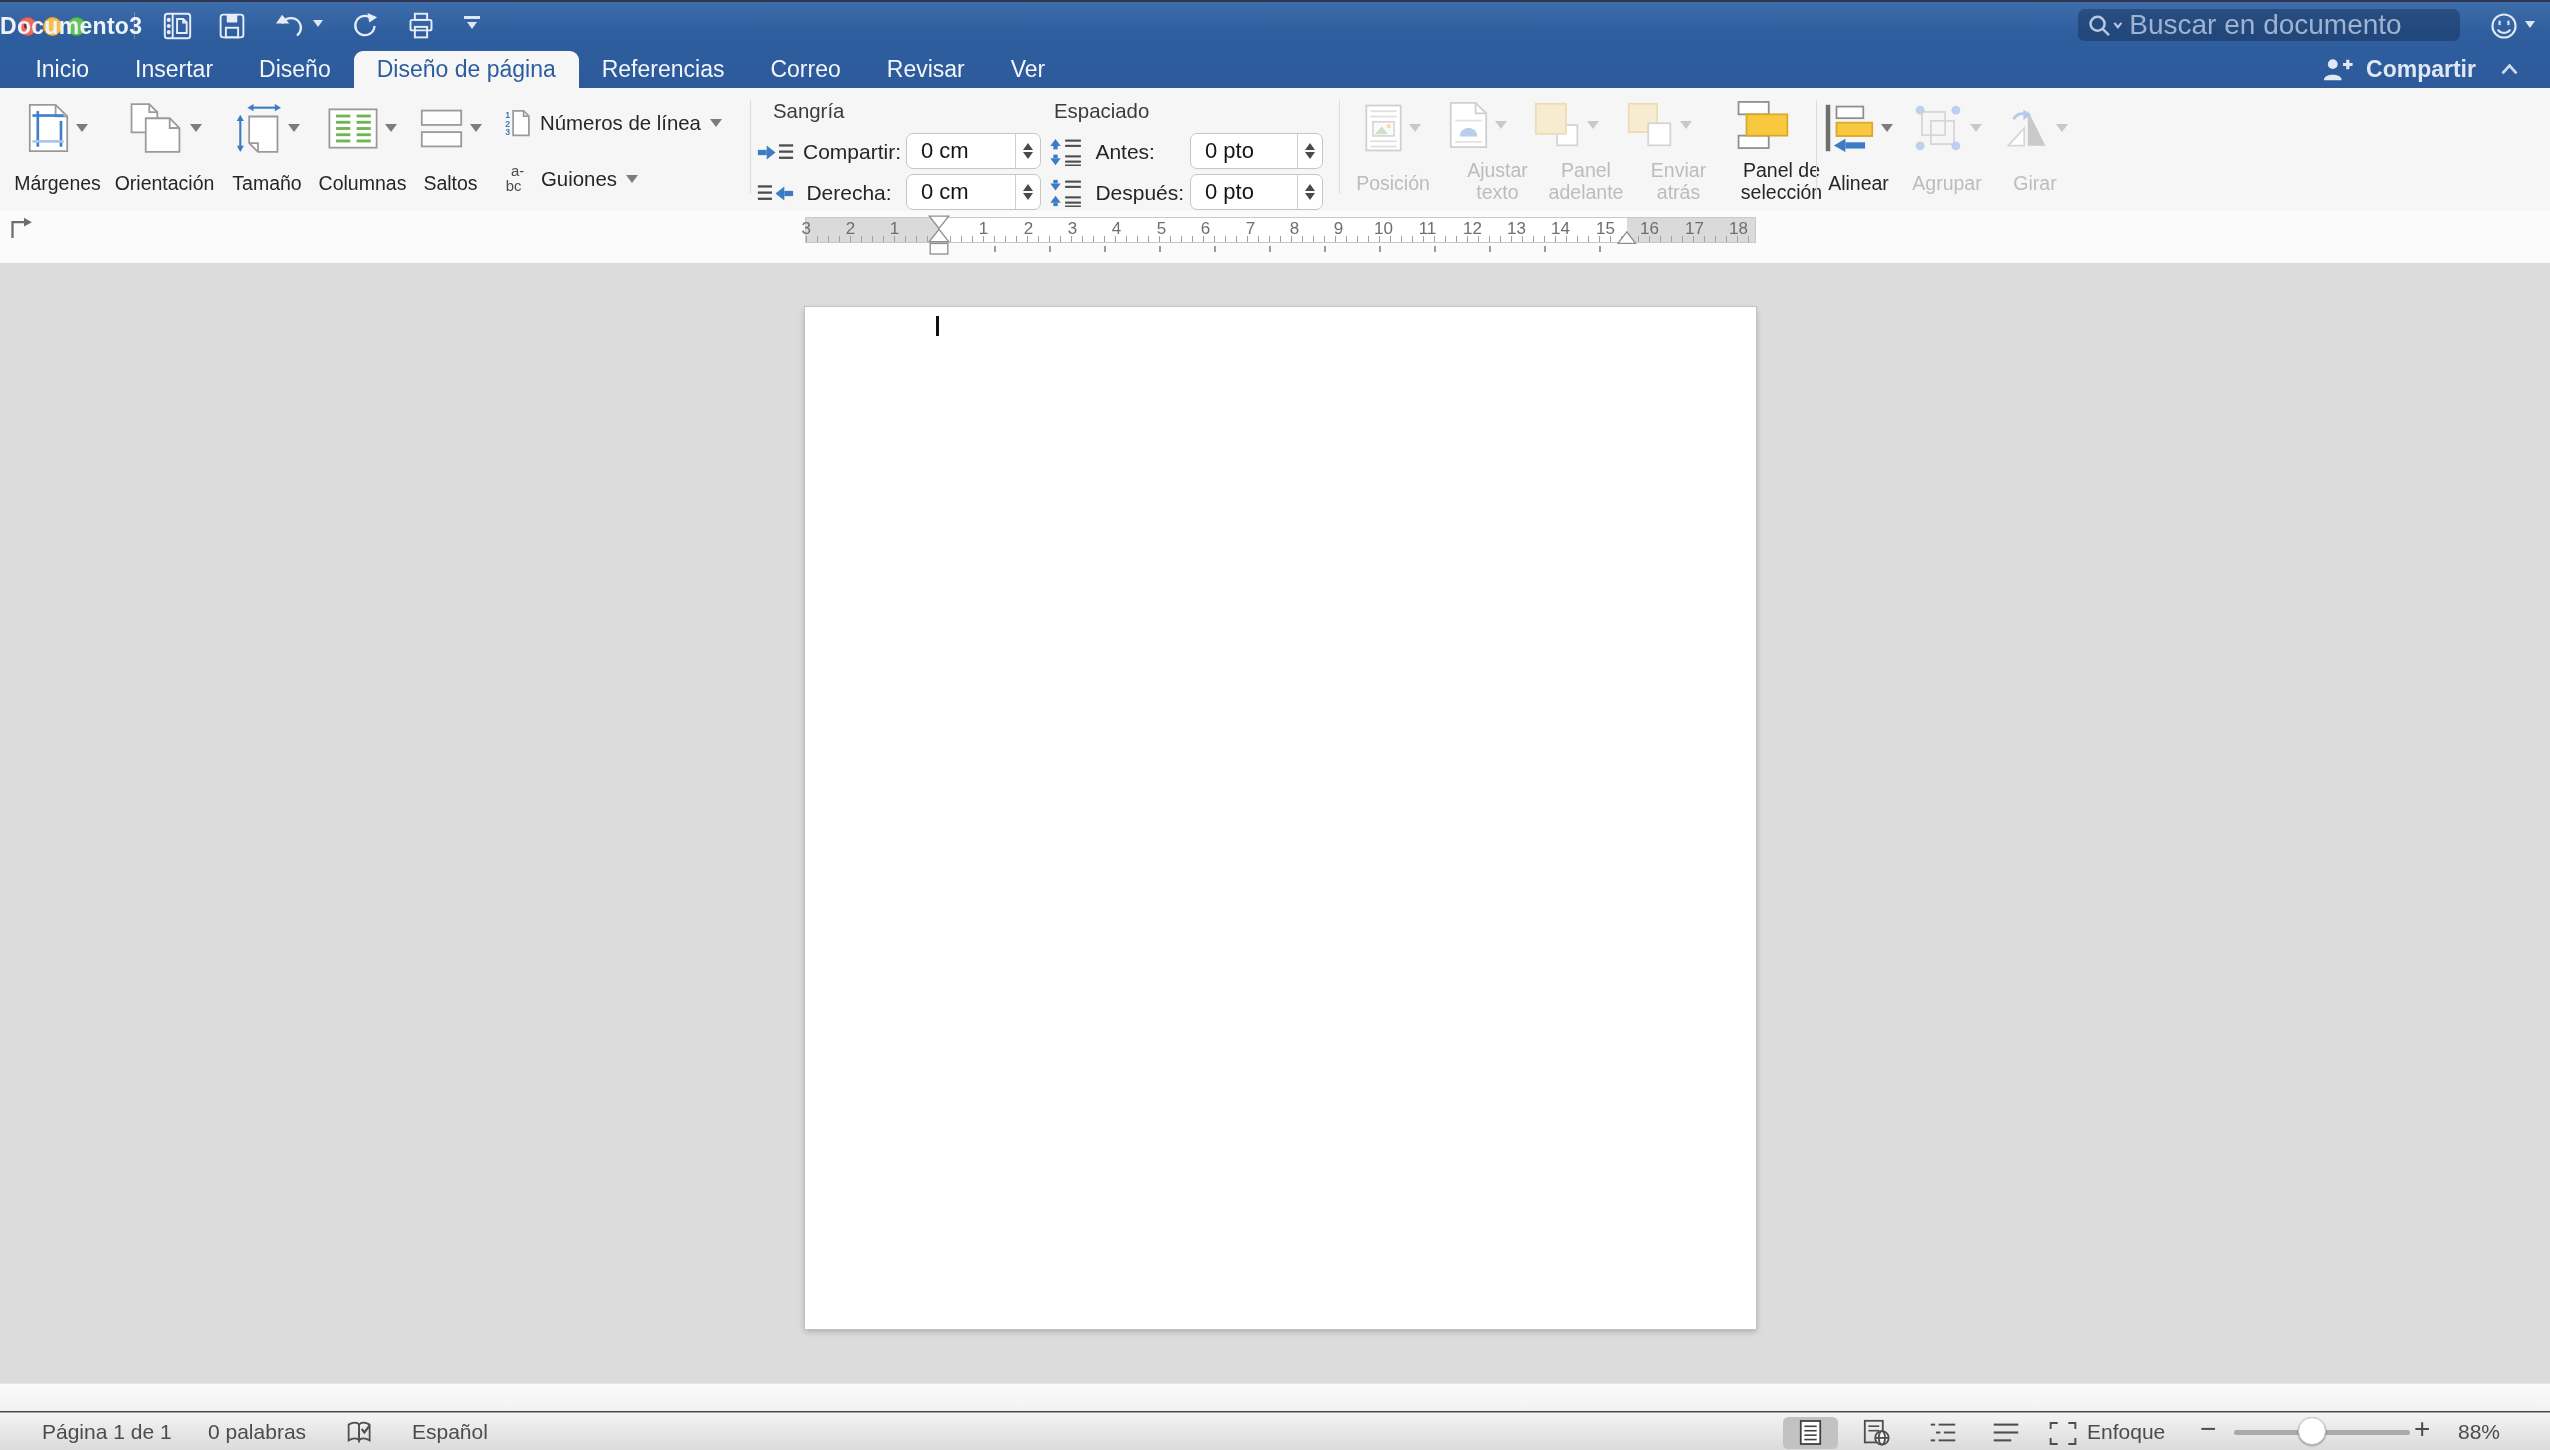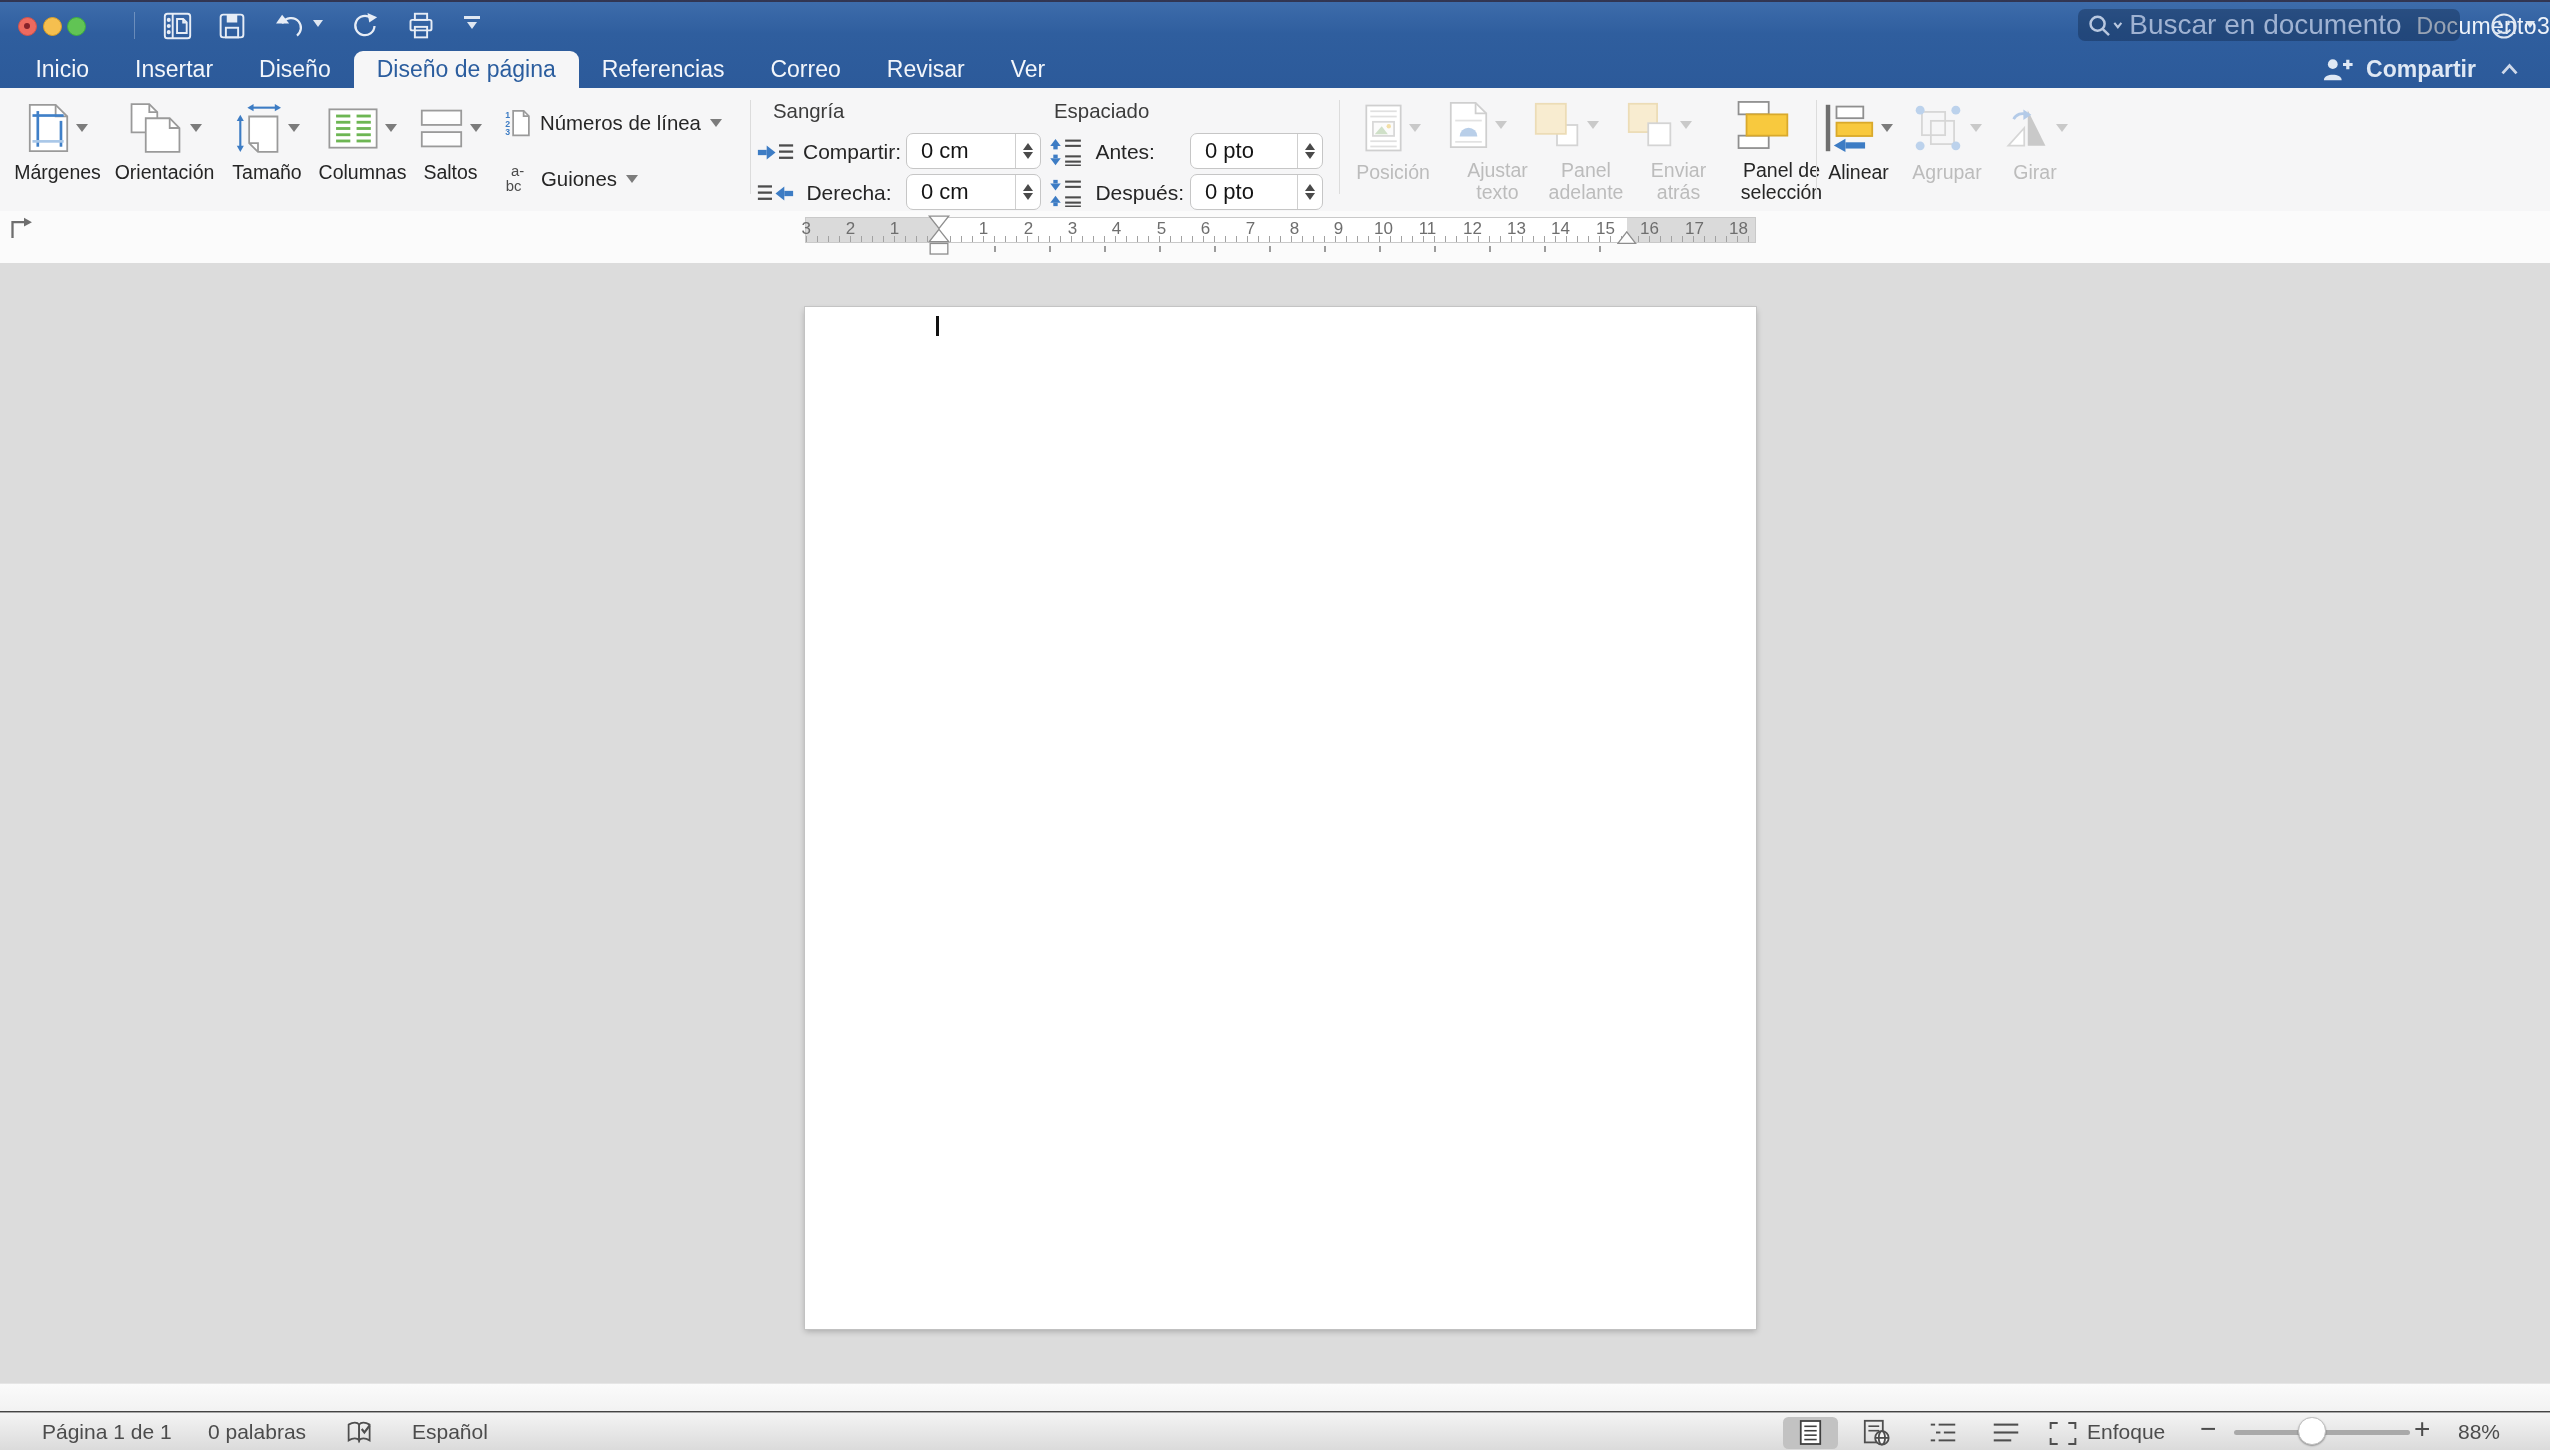--- a/index.html
+++ b/index.html
@@ -8,42 +8,42 @@
        -webkit-user-select:none;user-select:none;}
   .abs{position:absolute;}
 
   
   .chrome{position:absolute;left:0;top:0;width:2550px;height:88px;
           background:linear-gradient(#3e6dac 0px,#2f5e9e 34px,#2c5a9a 88px);}
   .chrome:before{content:"";position:absolute;left:0;top:0;width:100%;height:1.8px;background:rgba(40,10,10,.55);}
   .tl{position:absolute;top:17px;width:17px;height:17px;border-radius:50%;}
   .tb-divider{position:absolute;left:134px;top:11.5px;width:0.9px;height:27px;background:rgba(255,255,255,.28);}
   .tbicon{position:absolute;top:12.4px;}
-  .wtitle{position:absolute;left:0;top:13.3px;width:100%;text-align:right;
-          font-size:23px;font-weight:400;color:#eef3fa;letter-spacing:0.3px;}
+  .wtitle{position:absolute;left:0;top:13.3px;width:100%;text-align:left;
+          font-size:23px;font-weight:700;color:#eef3fa;letter-spacing:0.3px;}
   .searchbox{position:absolute;left:2078px;top:9px;width:382px;height:32px;border-radius:7px;
              background:rgba(12,34,66,.38);display:flex;align-items:center;}
   .search-ph{font-size:28px;color:#9fb2d2;margin-left:5.3px;white-space:nowrap;overflow:hidden;}
   .caret{width:0;height:0;border-left:6.2px solid transparent;border-right:6.2px solid transparent;border-top:8px solid #7c7c7c;}
   .caret.sm{border-left-width:5.3px;border-right-width:5.3px;border-top-width:7px;}
   .caret.lt{border-top-color:#dfe7f2;}
   .caret.dis{border-top-color:#c9c9c9;}
 
   .tabs{position:absolute;left:12.4px;bottom:0;height:37px;display:flex;align-items:stretch;}
   .tab{padding:0 23px;line-height:37px;font-size:23px;color:#f3f6fb;white-space:nowrap;}
   .tab.active{background:#f6f6f7;color:#2b5d9e;border-radius:9px 9px 0 0;}
   .share{position:absolute;right:30px;bottom:5.3px;display:flex;align-items:center;gap:10.7px;
          color:#dfe8f4;font-size:23px;font-weight:600;}
 
   
   .ribbon{position:absolute;left:0;top:88px;width:2550px;height:123px;background:#f6f6f7;
           border-bottom:0.9px solid #d2d2d2;}
   .bigbtn{position:absolute;top:7px;height:108px;display:flex;flex-direction:column;align-items:center;}
   .bb-top{height:66px;display:flex;align-items:center;gap:7px;}
-  .bb-label{margin-top:0;font-size:19.5px;line-height:22px;color:#262626;text-align:center;white-space:nowrap;}
+  .bb-label{margin-top:11px;font-size:19.5px;line-height:22px;color:#262626;text-align:center;white-space:nowrap;}
   .bigbtn.two .bb-label{margin-top:3.6px;margin-left:39px;}
   .bigbtn.disabled .bb-label{color:#bcbcbc;}
   .smallrow{position:absolute;display:flex;align-items:center;gap:9px;font-size:20.4px;color:#262626;}
   .vdiv{position:absolute;top:12.4px;height:94px;width:0.9px;background:#dcdcdc;}
   .gtitle{position:absolute;top:12.4px;font-size:20.4px;color:#3c3c3c;}
   .frow{position:absolute;height:36px;display:flex;align-items:center;}
   .flabel{font-size:21px;color:#262626;}
   .field{position:absolute;width:135px;height:36px;background:#fff;border:1.3px solid #c6c6c6;border-radius:7px;
          display:flex;align-items:center;box-sizing:border-box;}
   .fval{font-size:22px;color:#141414;margin-left:14px;flex:1;}

